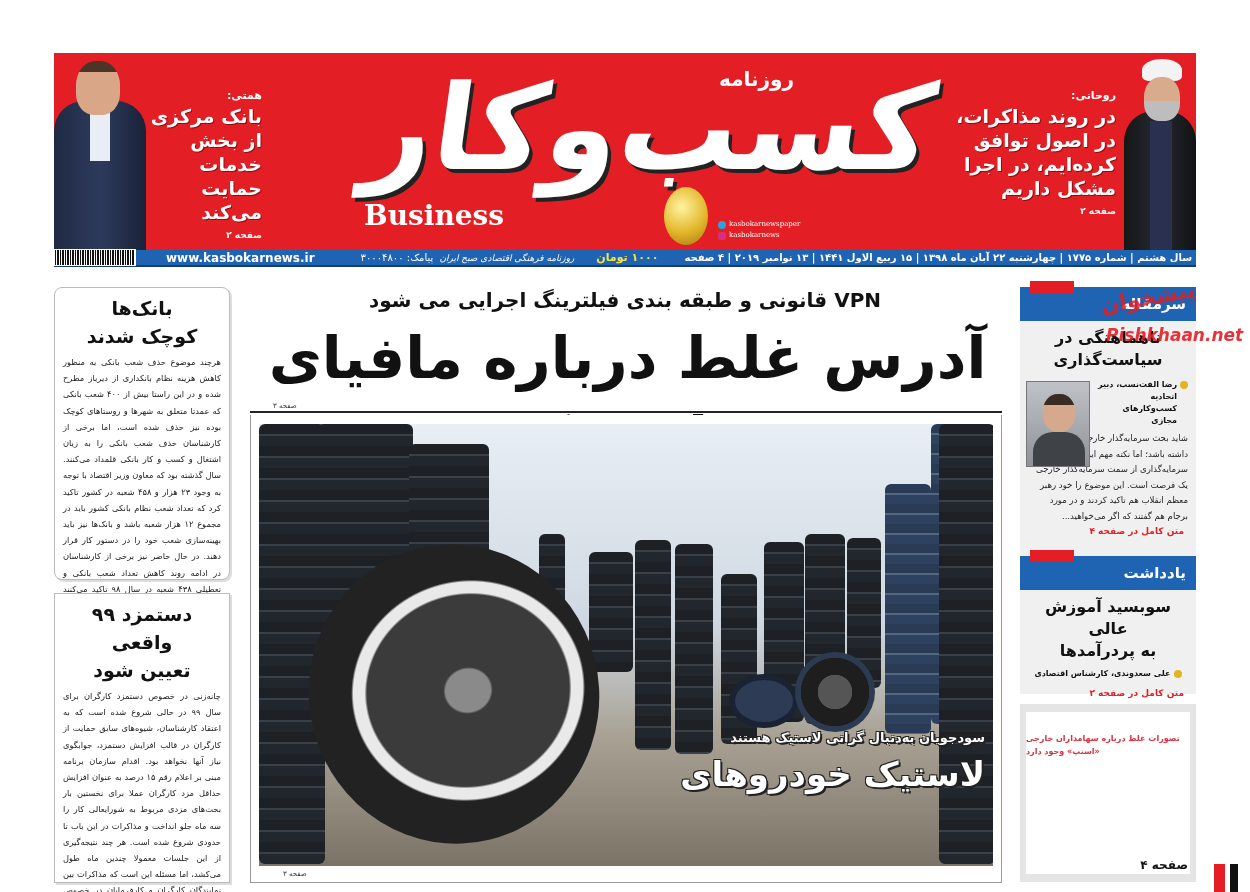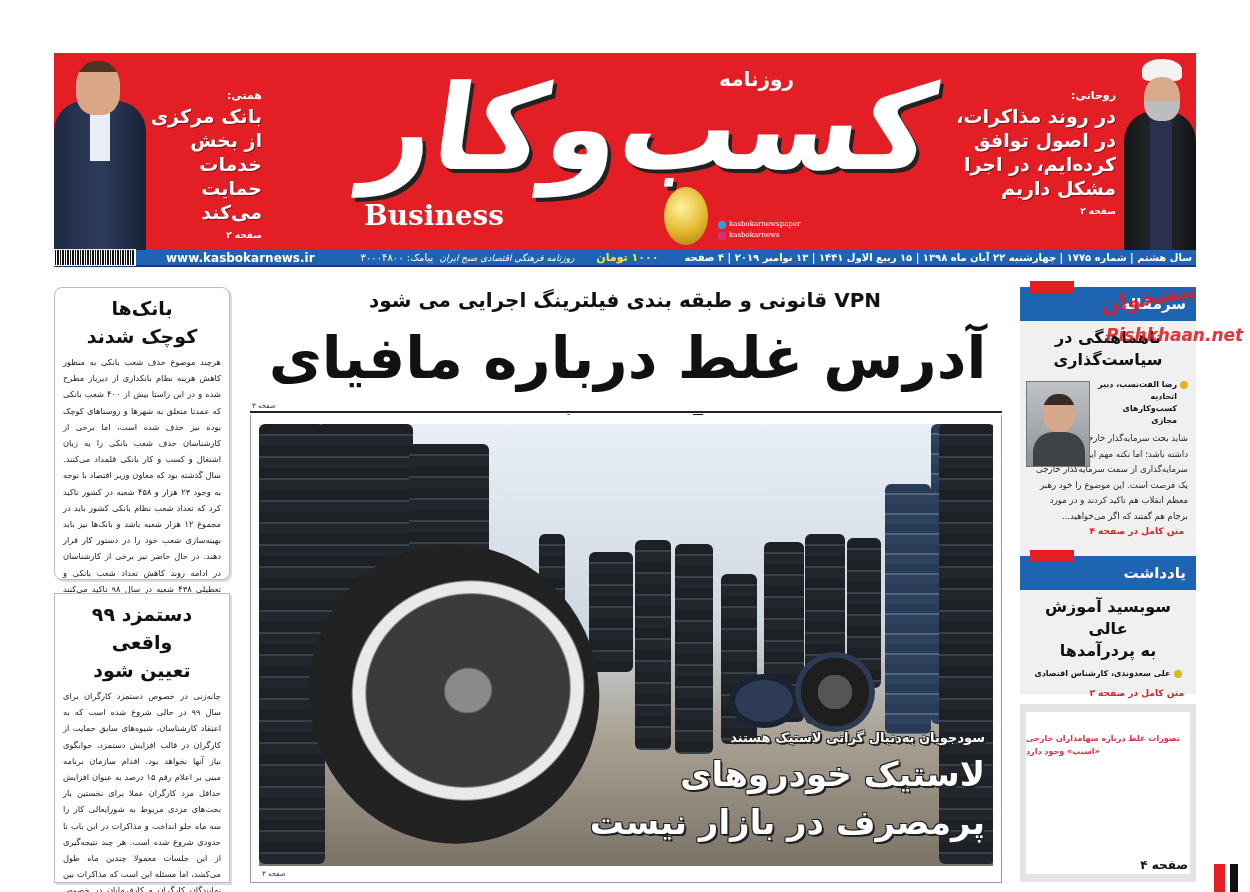--- a/index.html
+++ b/index.html
@@ -41,21 +41,21 @@
 
   
   .lbox { position: absolute; left: 54px; width: 176px; background: #fff; border: 1px solid #bbb; box-shadow: 2px 2px 0 #ddd; padding: 6px 8px; direction: rtl; text-align: center; }
   .lbox h2 { font-size: 19px; line-height: 28px; font-weight: bold; color: #111; }
   .lbox p { font-size: 8.3px; line-height: 16.2px; color: #222; text-align: justify; margin-top: 4px; }
   .lbox .pnum { display: block; text-align: right; color: #e31e24; font-weight: bold; font-size: 13px; margin-top: 2px; }
 
   
   .kicker { position: absolute; left: 340px; top: 288px; width: 570px; text-align: center; font-size: 20px; font-weight: bold; direction: rtl; }
   .headline { position: absolute; left: 255px; top: 318px; width: 745px; text-align: center; font-size: 58px; font-weight: bold; direction: rtl; letter-spacing: -1px; line-height: 80px; }
-  .pageref { position: absolute; font-size: 7px; color: #333; direction: rtl; }
+  .pageref { position: absolute; font-size: 7px; color: #333; direction: rtl; margin-left: 21px; }
   .hrule { position: absolute; left: 250px; top: 411px; width: 752px; height: 2px; background: #222; }
 
   .photo-frame { position: absolute; left: 250px; top: 415px; width: 752px; height: 468px; border: 1px solid #999; border-top: none; background: #fff; }
   .photo { position: absolute; left: 259px; top: 424px; width: 734px; height: 442px; overflow: hidden; background: linear-gradient(180deg, #e8eef4 0%, #cfd8e2 45%, #a9a295 70%, #7b7466 100%); }
   .stack { position: absolute; background: repeating-linear-gradient(180deg, #1d2126 0 10px, #3a4048 10px 12px, #22272d 12px 22px); border-radius: 6px; }
   .stack.blue { background: repeating-linear-gradient(180deg, #2a3b55 0 9px, #526780 9px 11px, #2e4260 11px 20px); }
   .tire { position: absolute; border-radius: 50%; }
   .photo-caption { position: absolute; right: 8px; color: #fff; font-weight: bold; direction: rtl; text-align: right; text-shadow: 2px 2px 0 #222, -1px -1px 0 #222, 1px -1px 0 #222, -1px 1px 0 #222; }
 
   
@@ -187,21 +187,20 @@
   <div class="stack" style="left:680px;top:0;width:56px;height:440px;"></div>
 
   <div class="tire" style="left:470px;top:250px;width:70px;height:54px;background:#2d3b55;border:6px solid #1a2334;"></div>
   <div class="tire" style="left:536px;top:228px;width:80px;height:80px;background:radial-gradient(circle,#555 0 30%,#1e1e1e 31% 60%,#2c3a52 61%);"></div>
 
   <div class="tire" style="left:50px;top:120px;width:290px;height:300px;background:radial-gradient(ellipse at 55% 50%,#8a8a8a 0 10%,#3b3b3b 11% 45%,#e9e9e9 46% 51%,#222 52% 100%);transform:rotate(-14deg);"></div>
 
   <div class="photo-caption" style="top:306px;font-size:13px;">سودجویان به‌دنبال گرانی لاستیک هستند</div>
   <div class="photo-caption" style="top:326px;font-size:34px;line-height:48px;">
     <span>لاستیک خودروهای</span><br>
-    <span>پرمصرف در بازار نیست</span>
   </div>
 </div>
 <div class="pageref" style="left:262px;top:870px;">صفحه ۳</div>
 
 <div class="rbox" style="top:287px;height:288px;">
   <div class="rbox-head">
     <span class="tag"></span>
     <span>سرمقاله</span>
   </div>
   <h3>

